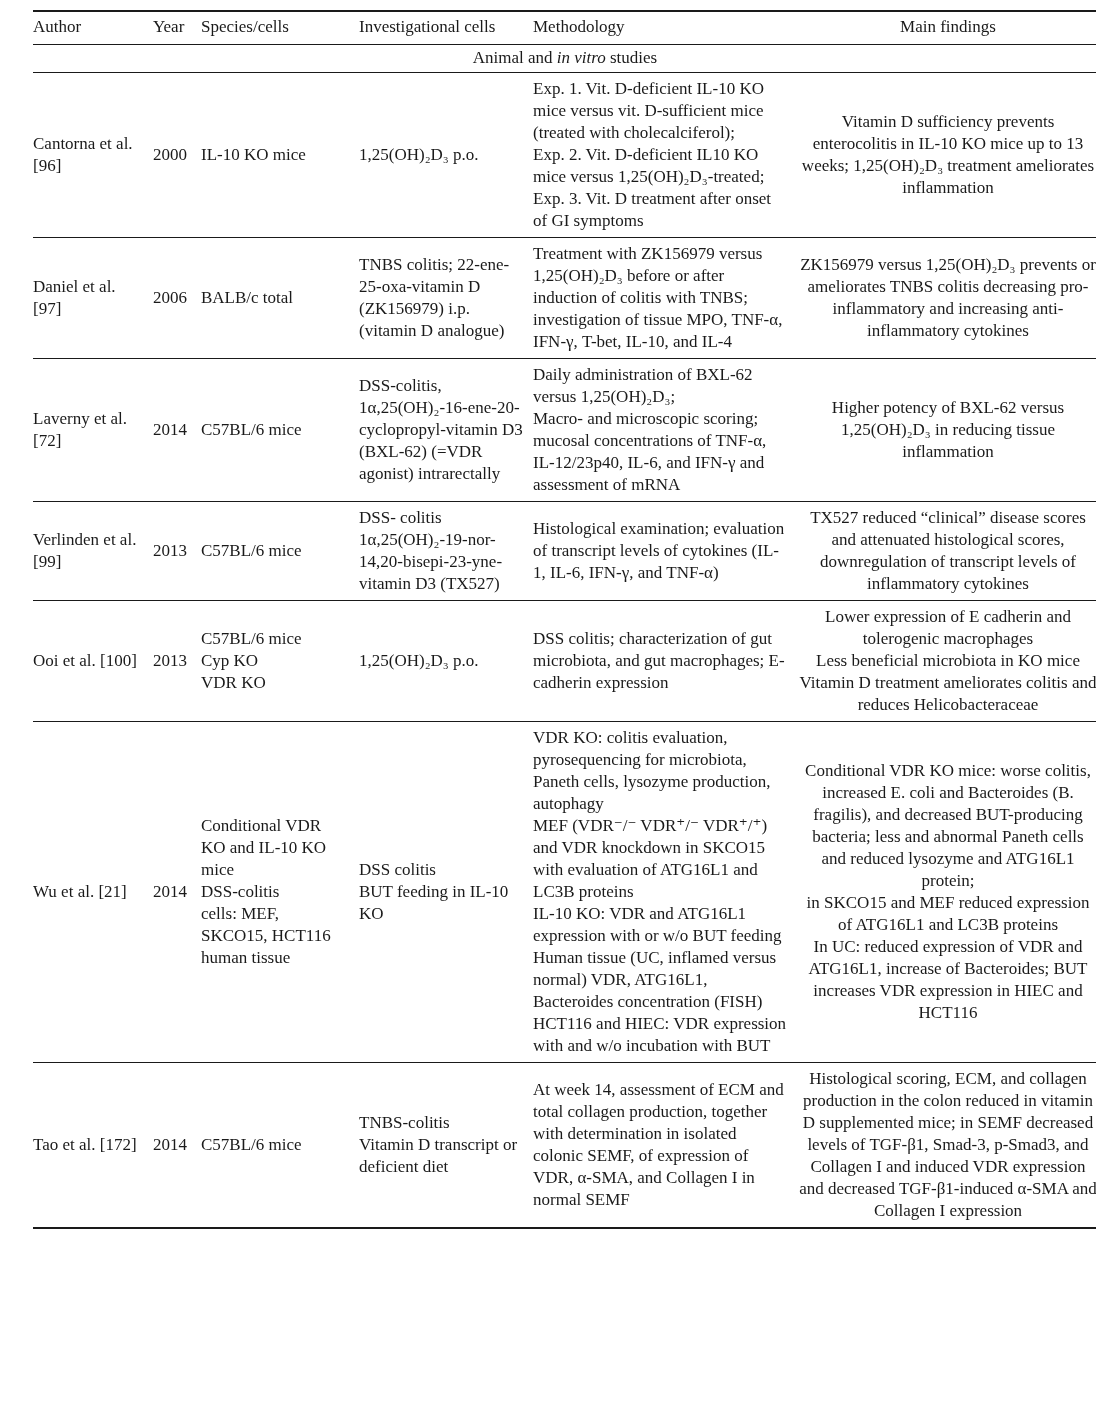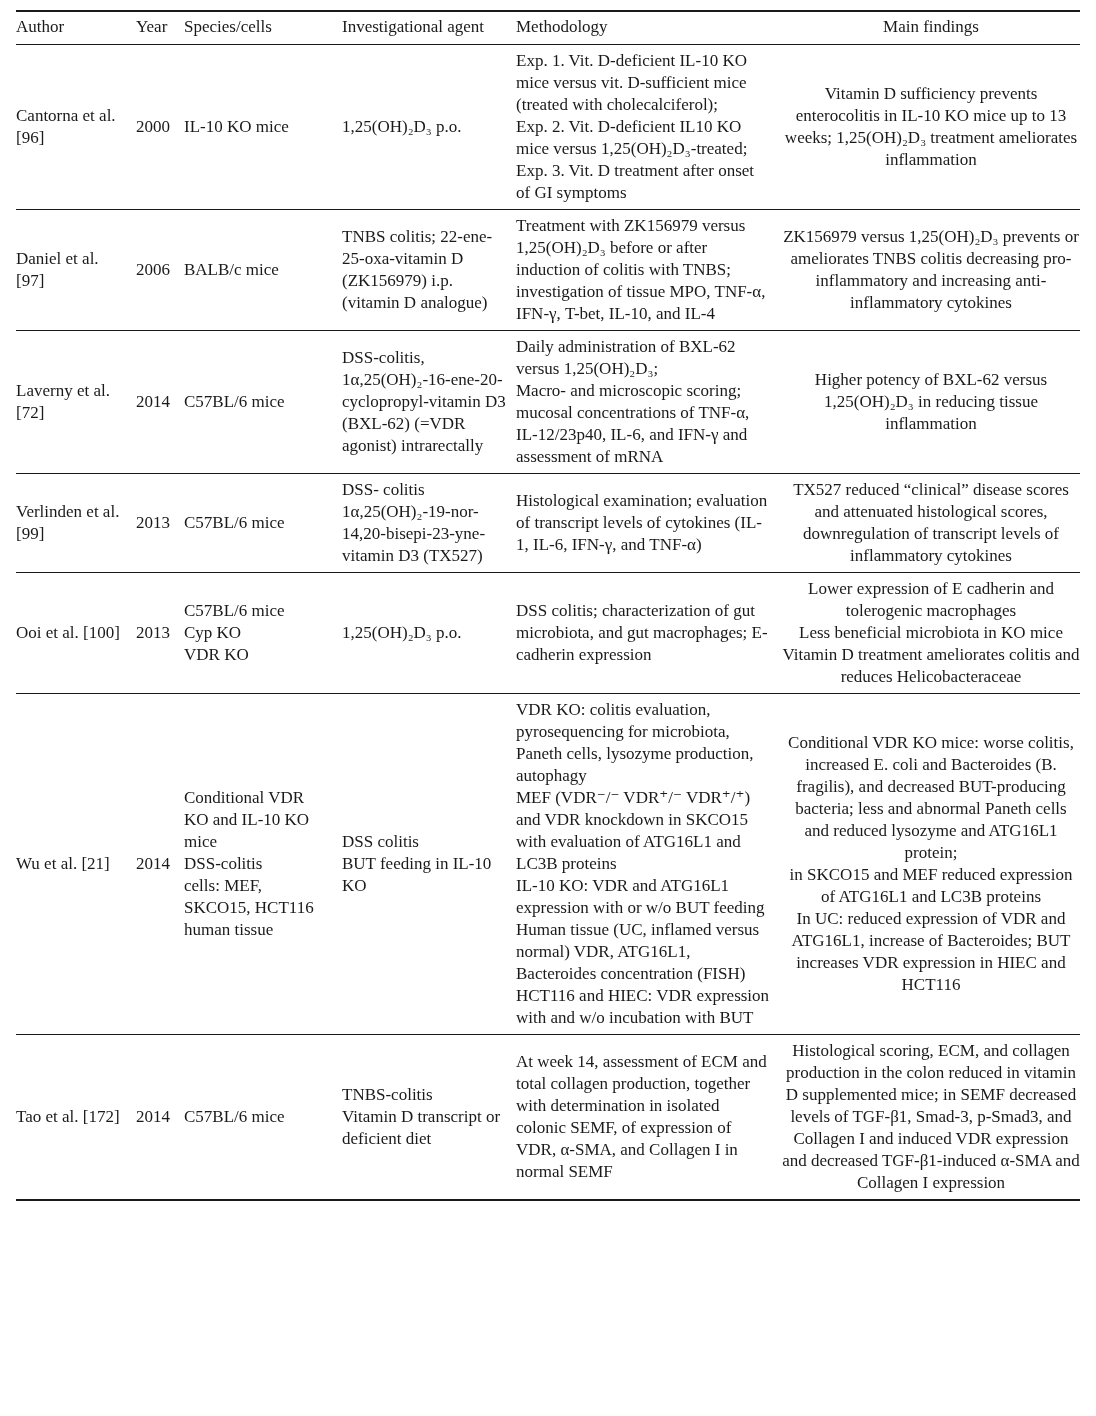--- a/index.html
+++ b/index.html
@@ -11,21 +11,21 @@
   }
   .page {
     position: relative;
     width: 1096px;
     height: 1416px;
     background: #ffffff;
     overflow: hidden;
   }
   table.study-table {
     position: absolute;
-    left: 16px;
+    left: 33px;
     top: 10px;
     width: 1064px;
     border-collapse: collapse;
     table-layout: fixed;
     font-size: 17px;
     line-height: 22px;
     border-top: 2px solid #1a1a1a;
     border-bottom: 2px solid #1a1a1a;
   }
   col.c-author  { width: 120px; }
@@ -71,42 +71,45 @@
         <col class="c-species">
       <col class="c-agent">
         <col class="c-method">
         <col class="c-find">
     </colgroup>
     <thead>
       <tr class="header-row">
         <th>Author</th>
         <th>Year</th>
         <th>Species/cells</th>
-        <th>Investigational agent</th>
+        <th>Investigational cells</th>
         <th>Methodology</th>
         <th>Main findings</th>
       </tr>
     </thead>
     <tbody>
+      <tr class="section-row">
+        <td colspan="6"><span>Animal and </span><span class="it">in vitro</span><span> studies</span></td>
+      </tr>
 
       <tr class="body-row">
         <td>Cantorna et al. [96]</td>
         <td>2000</td>
         <td>IL-10 KO mice</td>
         <td>1,25(OH)₂D₃ p.o.</td>
         <td>Exp. 1. Vit. D-deficient IL-10 KO mice versus vit. D-sufficient mice (treated with cholecalciferol);
 Exp. 2. Vit. D-deficient IL10 KO mice versus 1,25(OH)₂D₃-treated;
 Exp. 3. Vit. D treatment after onset of GI symptoms</td>
         <td>Vitamin D sufficiency prevents enterocolitis in IL-10 KO mice up to 13 weeks; 1,25(OH)₂D₃ treatment ameliorates inflammation</td>
       </tr>
 
       <tr class="body-row">
         <td>Daniel et al. [97]</td>
         <td>2006</td>
-        <td>BALB/c mice</td>
+        <td>BALB/c total</td>
         <td>TNBS colitis; 22-ene-25-oxa-vitamin D (ZK156979) i.p. (vitamin D analogue)</td>
         <td>Treatment with ZK156979 versus 1,25(OH)₂D₃ before or after induction of colitis with TNBS; investigation of tissue MPO, TNF-α, IFN-γ, T-bet, IL-10, and IL-4</td>
         <td>ZK156979 versus 1,25(OH)₂D₃ prevents or ameliorates TNBS colitis decreasing pro-inflammatory and increasing anti-inflammatory cytokines</td>
       </tr>
 
       <tr class="body-row">
         <td>Laverny et al. [72]</td>
         <td>2014</td>
         <td>C57BL/6 mice</td>
         <td>DSS-colitis, 1α,25(OH)₂-16-ene-20-cyclopropyl-vitamin D3 (BXL-62) (=VDR agonist) intrarectally</td>

